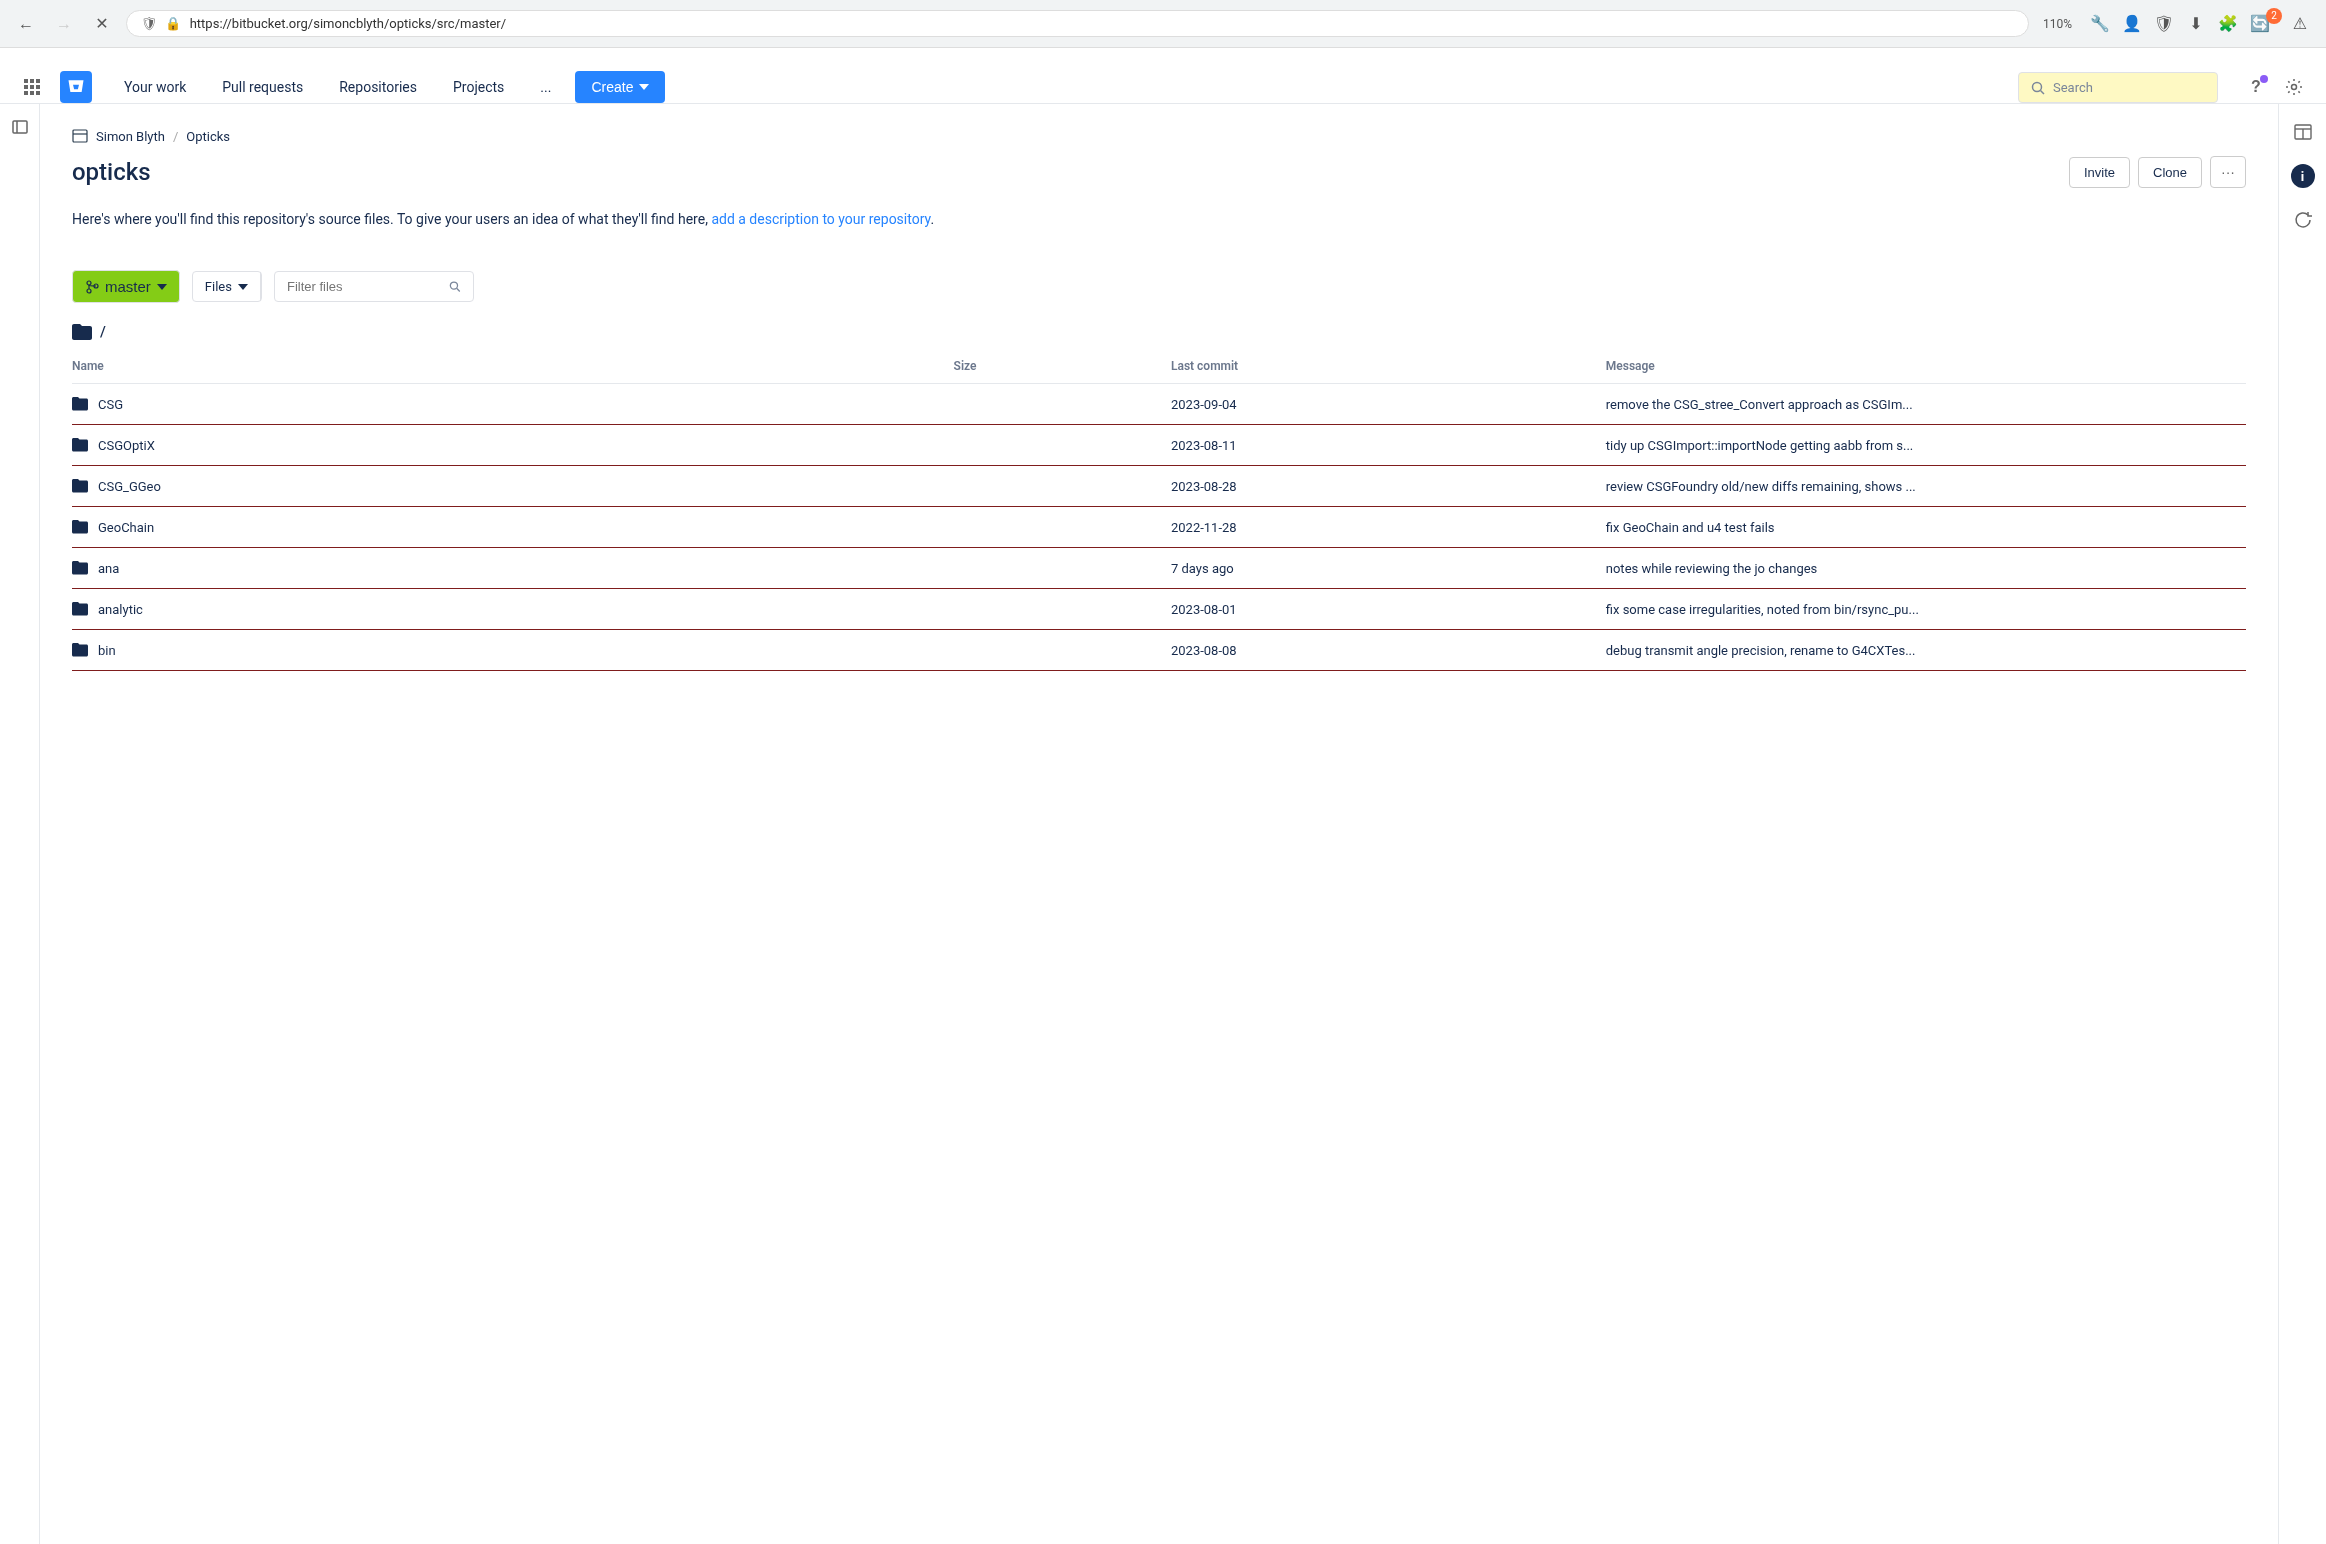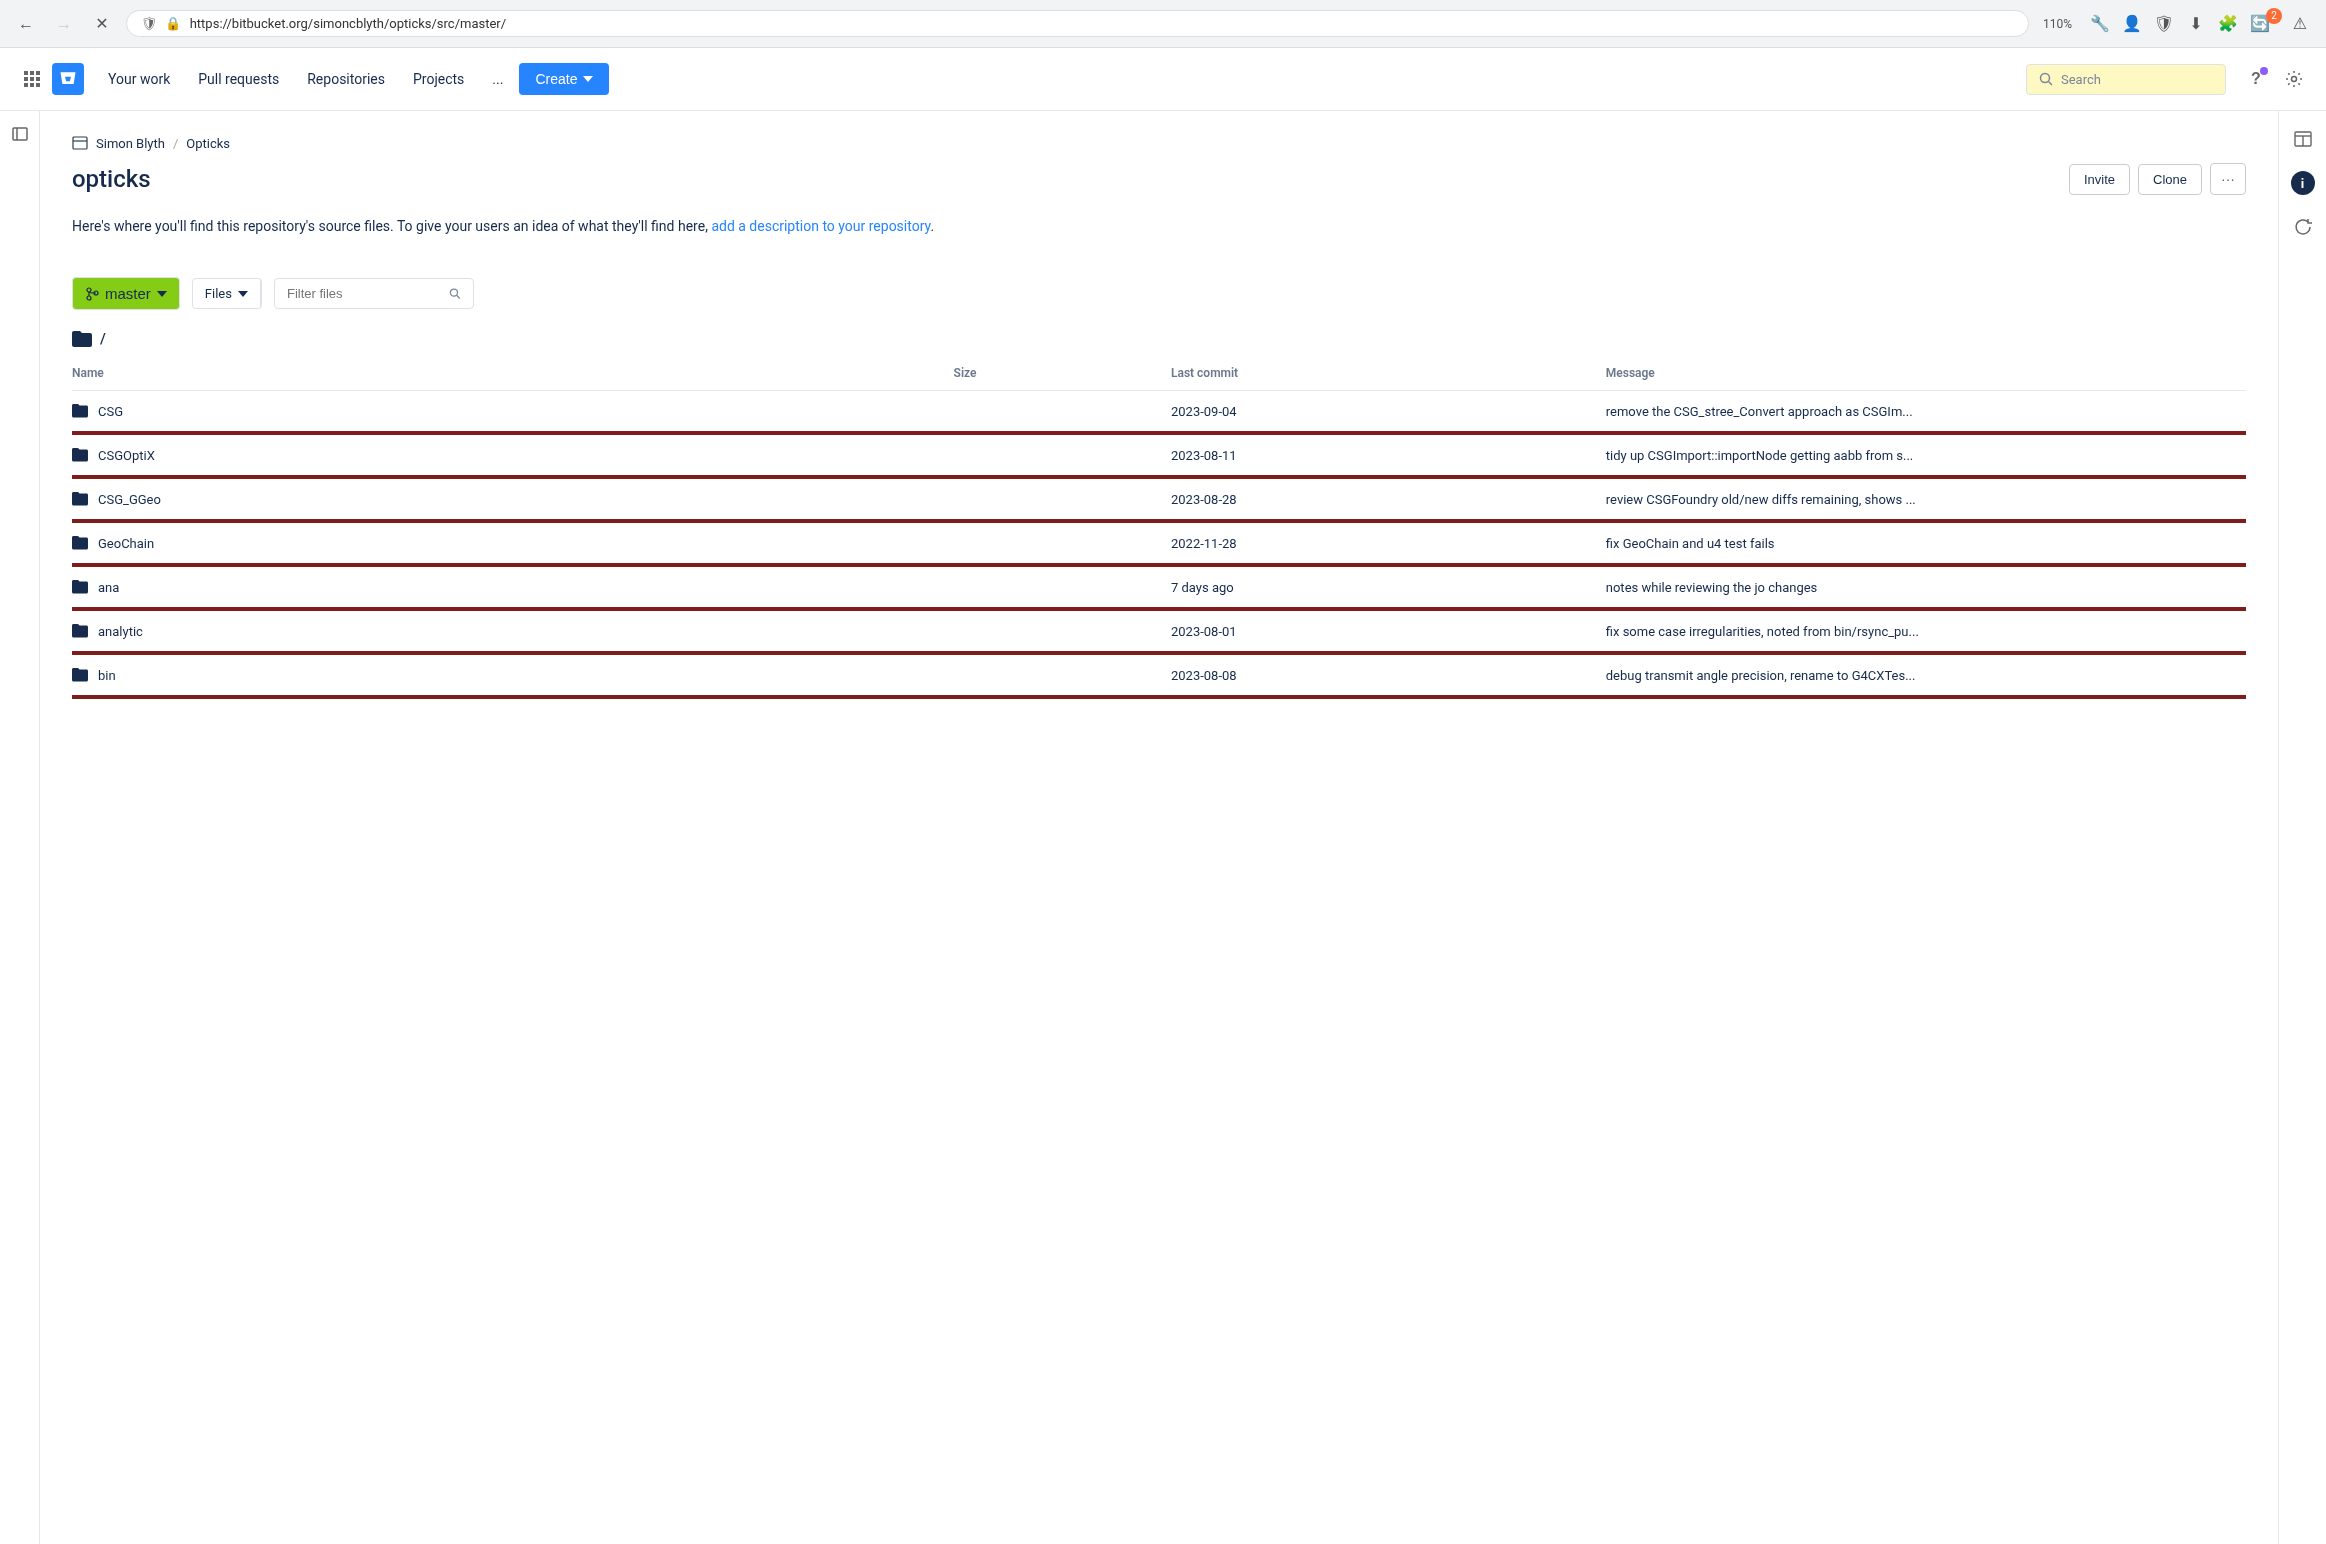--- a/index.html
+++ b/index.html
@@ -57,23 +57,23 @@
       position: relative; top: -8px; left: -8px;
       margin-right: -8px;
     }
 
     
     .top-nav {
       background: #fff;
       border-bottom: 1px solid #e5e8ec;
       padding: 0 16px;
       display: flex;
-      align-items: center;
-      gap: 4px;
-      height: 63px;
+      align-items: flex-end;
+      gap: 12px;
+      height: 56px;
     }
     .nav-grid-icon {
       width: 32px; height: 32px;
       display: flex; align-items: center; justify-content: center;
       cursor: pointer; border-radius: 4px;
       color: #666;
     }
     .nav-logo {
       width: 32px; height: 32px;
       background: #2684ff;
@@ -224,21 +224,21 @@
     }
     .file-table th {
       text-align: left; padding: 10px 12px;
       font-size: 12px; font-weight: 600; color: #6b778c;
       text-transform: none;
     }
     .file-table th:first-child { padding-left: 0; }
     .file-table td {
       padding: 12px 12px;
       font-size: 13px; color: #172b4d;
-      border-bottom: 4px solid #7f1d1d;
+      border-bottom: 1px solid #7f1d1d;
       vertical-align: middle;
     }
     .file-table td:first-child { padding-left: 0; }
     .file-row-name {
       display: flex; align-items: center; gap: 10px;
     }
     .file-name-link { color: #172b4d; text-decoration: none; }
     .commit-msg { color: #6b778c; }
 
     

